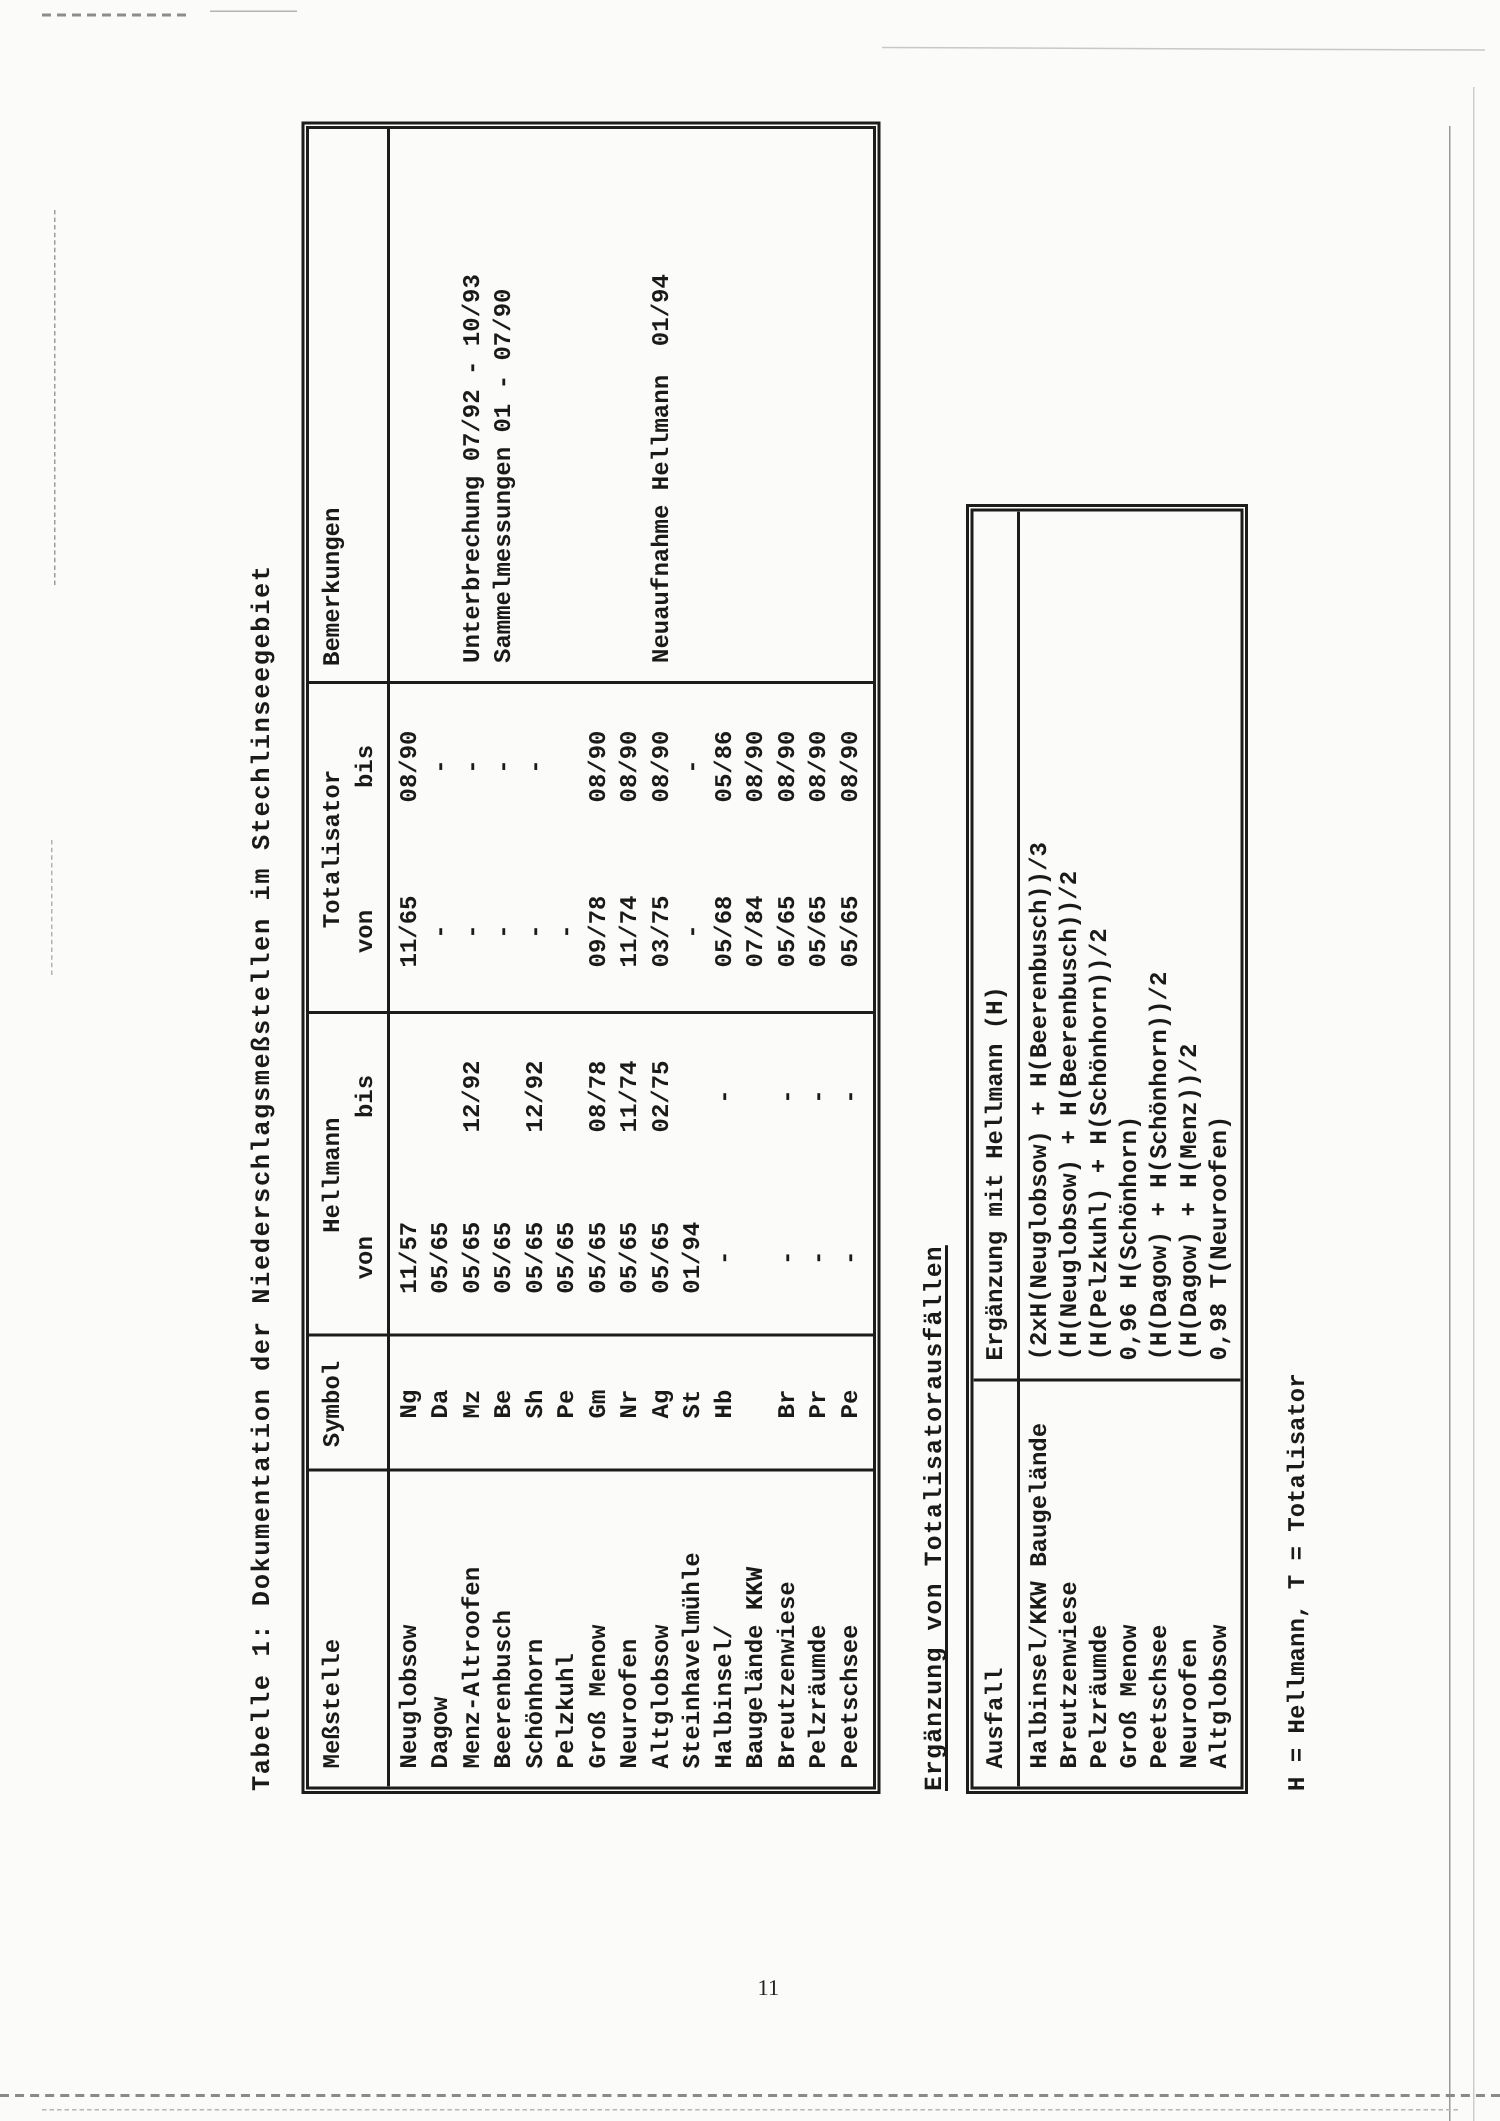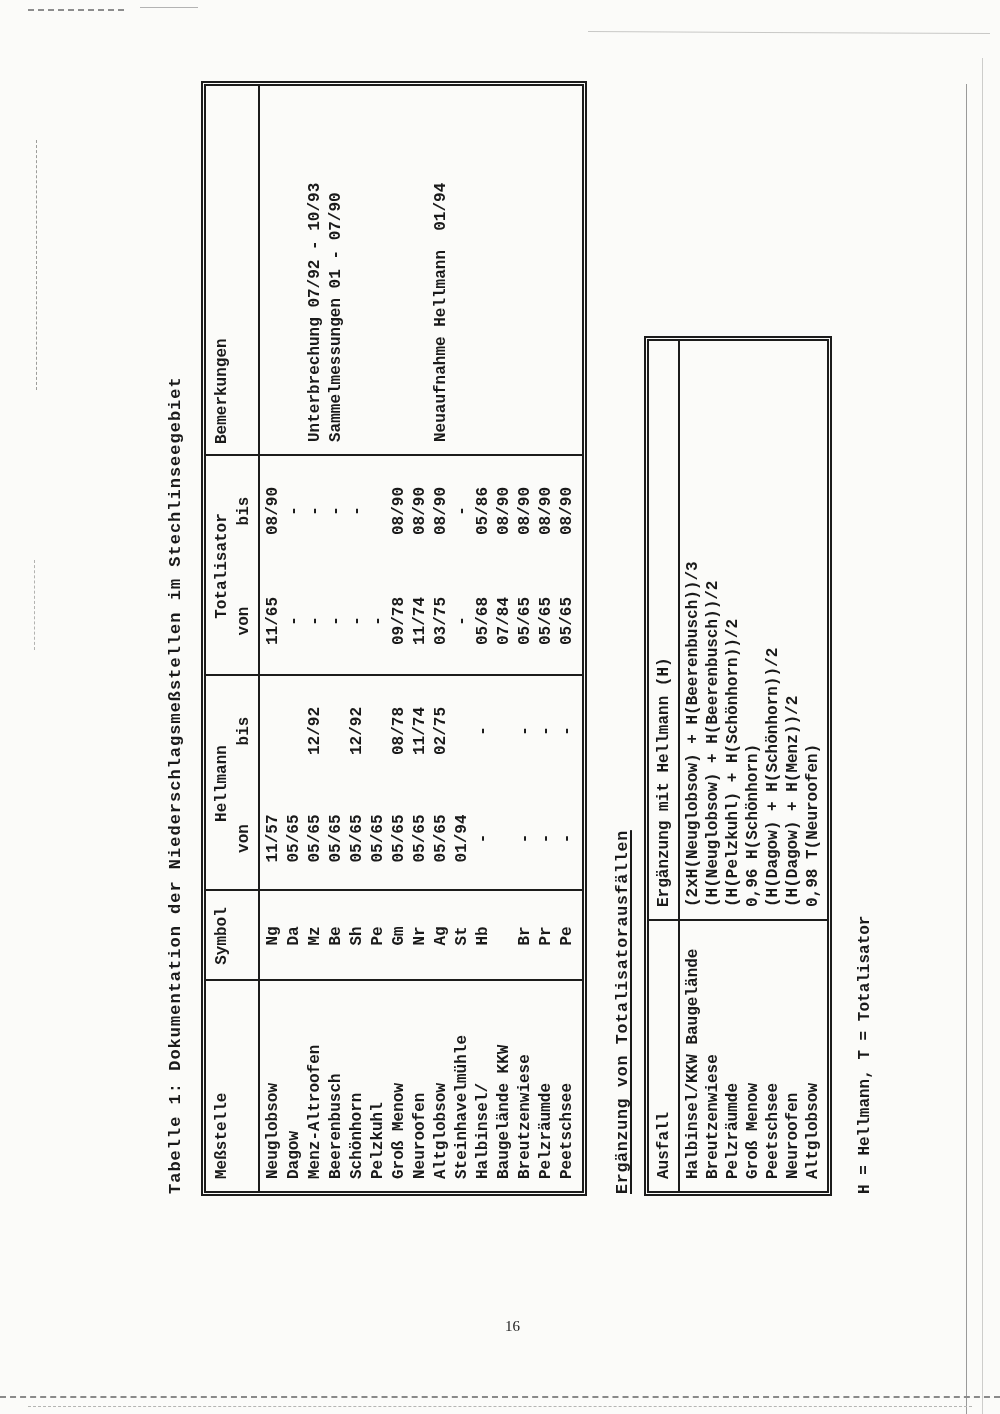--- a/index.html
+++ b/index.html
@@ -306,13 +306,13 @@
           <span class="cell ausfall-cell">Altglobsow</span>
           <span class="cell formel-cell">0,98 T(Neuroofen)</span>
         </div>
       </div>
   </div>
 
   <div class="footnote">H = Hellmann, T = Totalisator</div>
 
 </div>
 
-<div class="page-number">16</div>
+<div class="page-number">11</div>
 
 </body></html>

